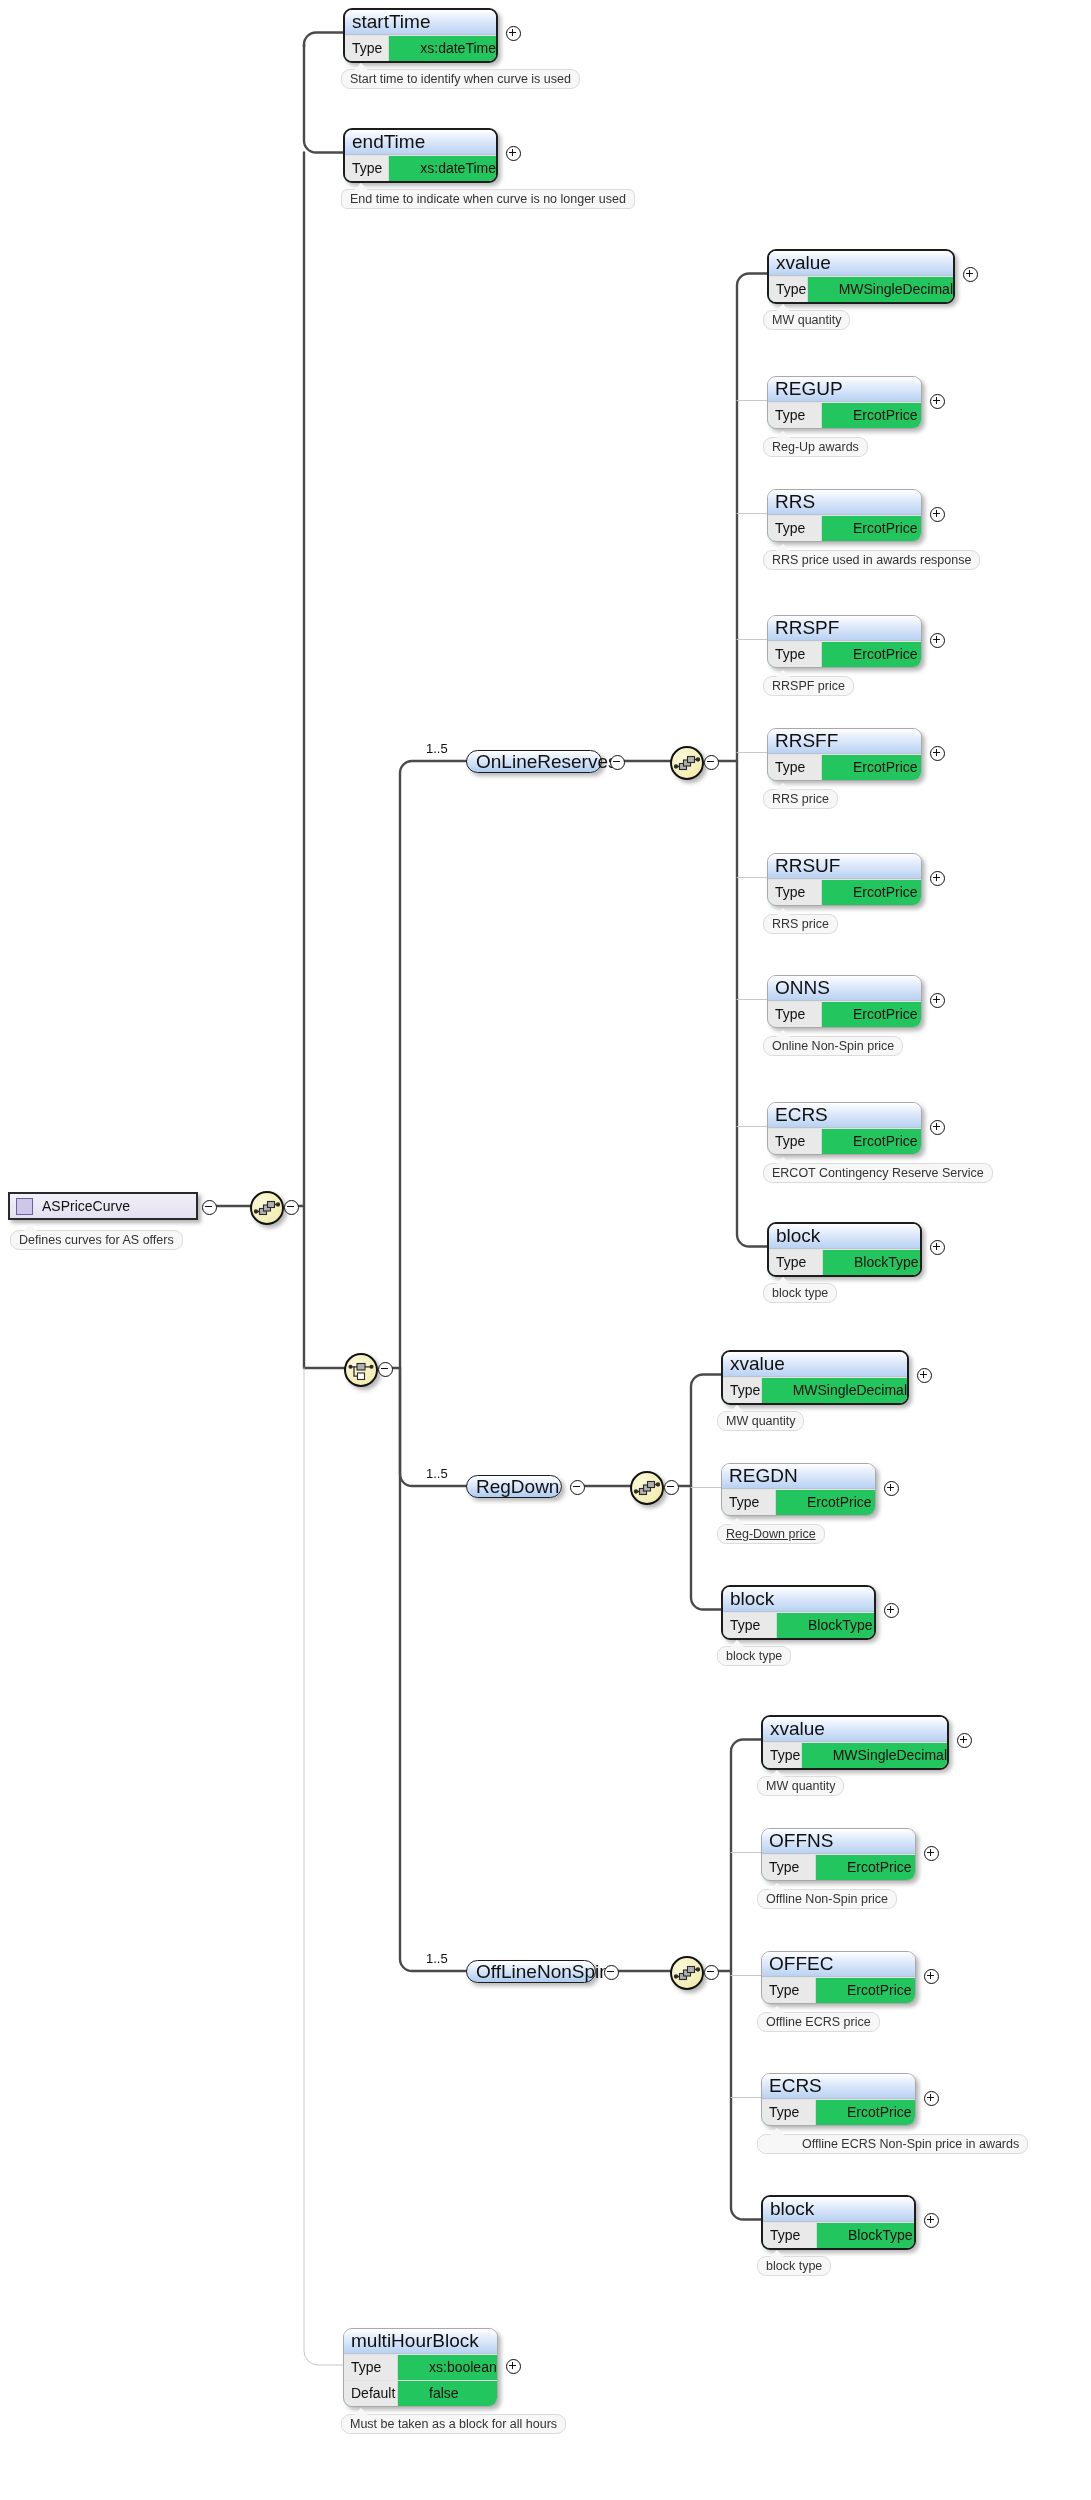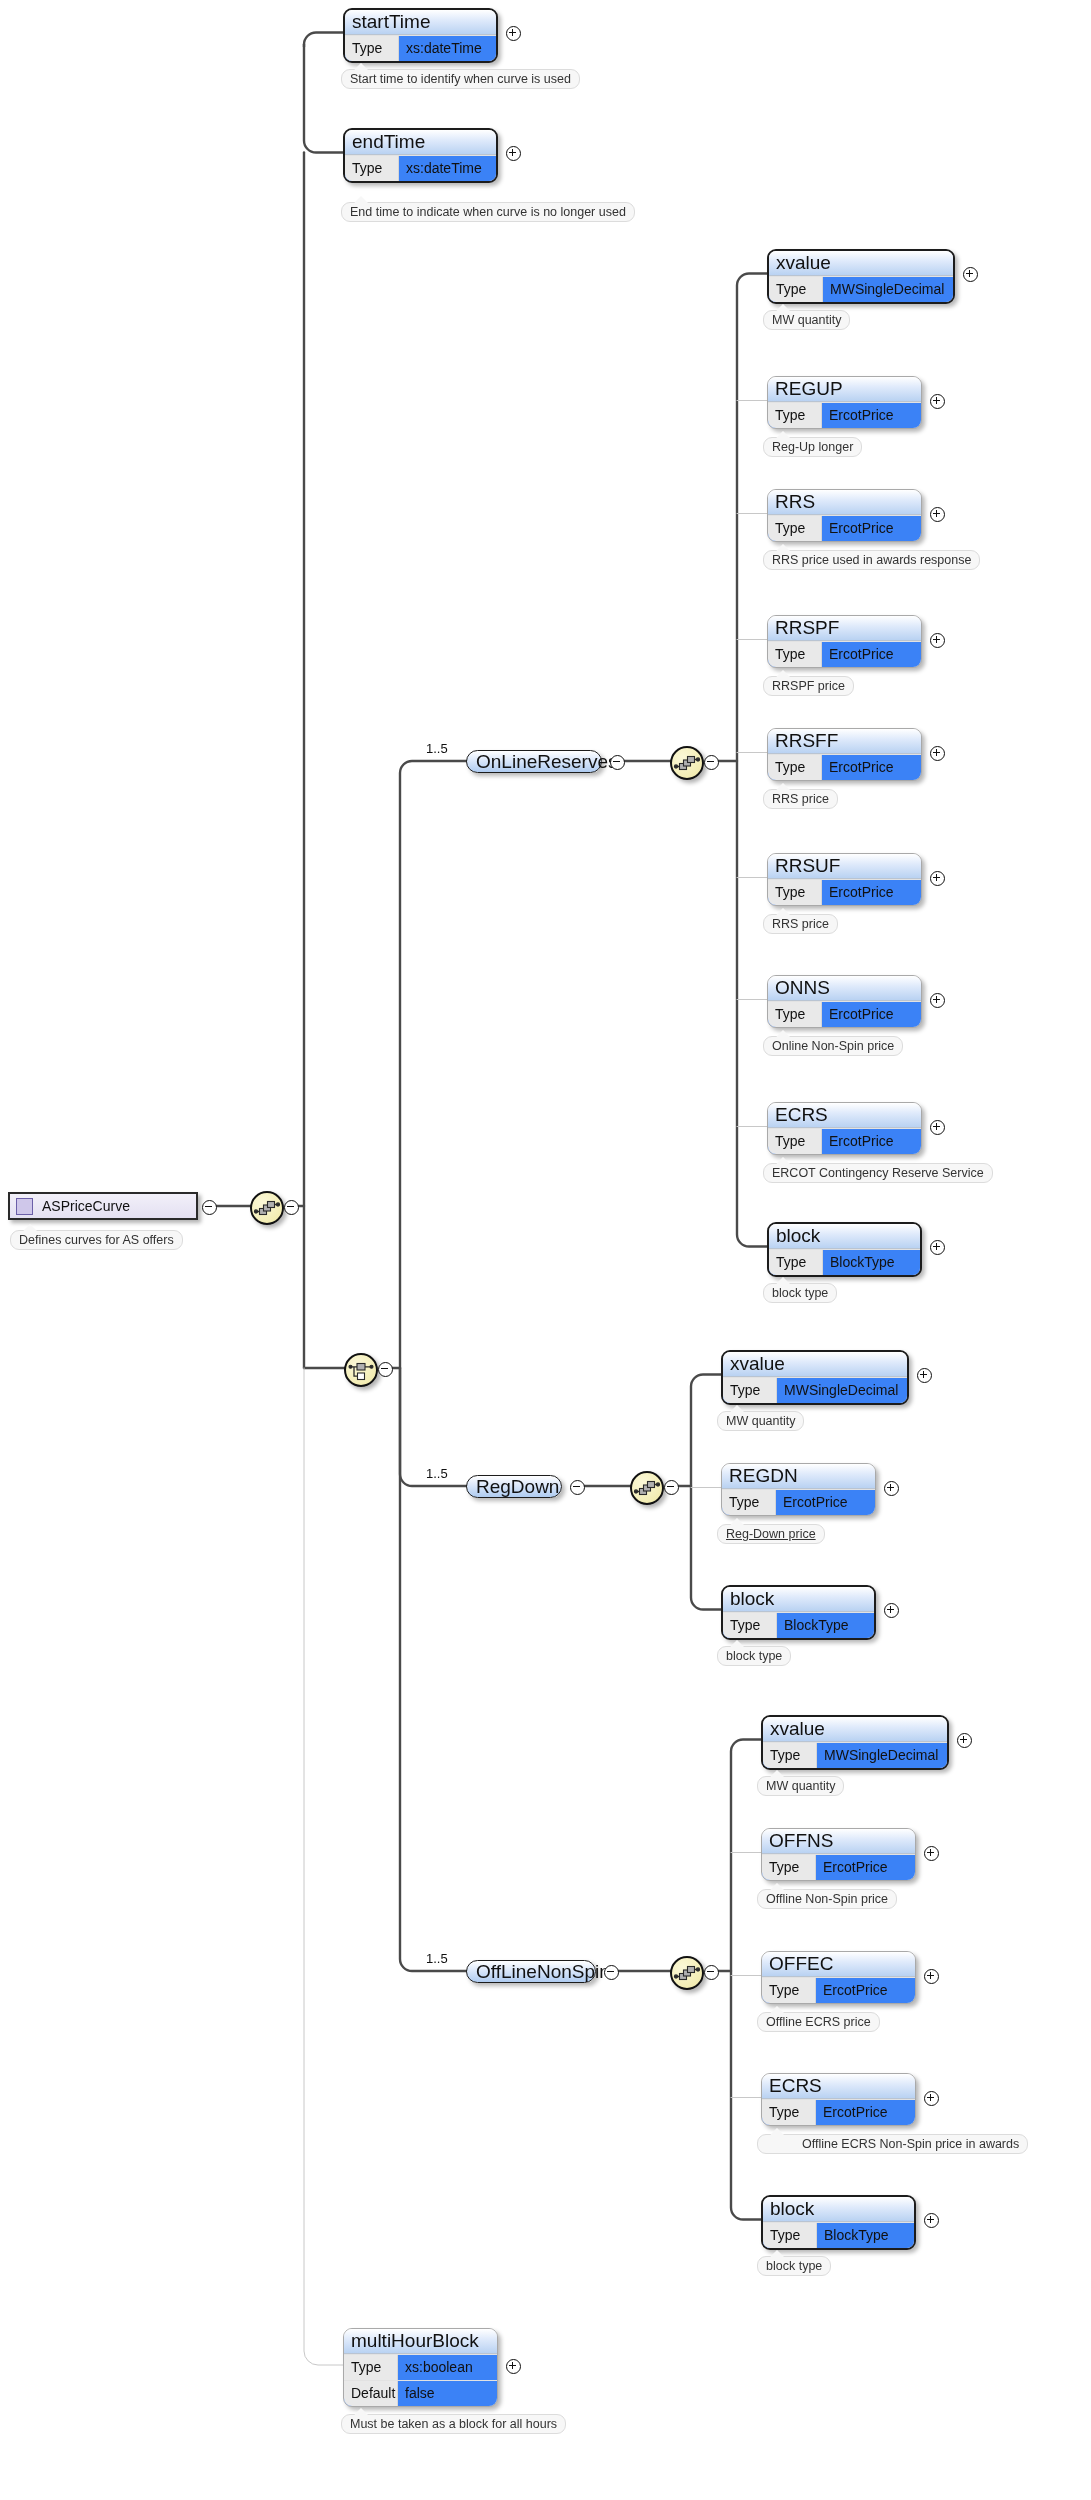--- a/index.html
+++ b/index.html
@@ -10,21 +10,21 @@
   
   .node{position:absolute;border-radius:9px;box-sizing:border-box;
         background:#f4f4f4;box-shadow:3px 3px 4px rgba(0,0,0,.28);
         overflow:hidden;}
   .node.req{border:2px solid #1c1c1c;}
   .node.opt{border:1px solid #a9a9a9;}
   .node .hdr{height:24px;line-height:24px;padding:0 7px;font-size:19px;color:#111;
         background:linear-gradient(to bottom,#ffffff 0%,#dfeafb 42%,#b9d2f2 100%);
         border-bottom:1px solid #b9c4d2;white-space:nowrap;}
   .node .row{display:flex;height:25px;line-height:25px;font-size:14px;color:#111;
-        border-top:1px solid #e2e2e2;background:#3b82f6;}
+        border-top:1px solid #e2e2e2;background:#22c55e;gap:24px;}
   .node .row:first-of-type{border-top:none;}
   .node .row .k{width:54px;padding-left:7px;background:#e9e9e9;
         border-right:1px solid #d6d6d6;box-sizing:border-box;white-space:nowrap;}
   .node .row .v{padding-left:7px;white-space:nowrap;}
 
   
   .rootnode{position:absolute;box-sizing:border-box;border:2px solid #2a2a2a;
         background:linear-gradient(to bottom,#f2f0f9 0%,#e4e0f2 100%);
         box-shadow:3px 3px 4px rgba(0,0,0,.3);
         display:flex;align-items:center;height:28px;padding:0 10px 0 6px;}
@@ -128,21 +128,21 @@
     </div>
     <div class="ann" style="left: 341px; top: 69px;"><span class="tick"></span><span>Start time to identify when curve is used</span></div>
     <div class="tog plus" style="left: 506px; top: 26px;"></div>
     <div class="node req" style="left: 343px; top: 128px; width: 155px;">
       <div class="hdr">endTime</div>
       <div class="row">
         <div class="k">Type</div>
         <div class="v">xs:dateTime</div>
       </div>
     </div>
-    <div class="ann" style="left: 341px; top: 202px;"><span class="tick"></span><span>End time to indicate when curve is no longer used</span></div>
+    <div class="ann" style="left: 341px; top: 189px; border-radius: 6px;"><span class="tick"></span><span>End time to indicate when curve is no longer used</span></div>
     <div class="tog plus" style="left: 506px; top: 146px;"></div>
     <div class="comp" style="left: 344px; top: 1353px;">
       <svg width="30" height="30" viewBox="0 0 30 30">
         <g stroke="#2a2a2a" stroke-width="1.1" fill="#b0b0b0">
           <rect x="11" y="8.5" width="8" height="6.5"></rect>
           <rect x="11.5" y="18" width="7" height="6.5" fill="#fff"></rect>
           <path d="M4.5 11.8 H11 M19 11.8 H25.5 M8 11.8 V21.2 H11.5" stroke-width="1.3" fill="none"></path>
           <circle cx="4.5" cy="11.8" r="1.5" fill="#2a2a2a"></circle>
           <circle cx="25.5" cy="11.8" r="1.5" fill="#2a2a2a"></circle>
         </g>
@@ -174,21 +174,21 @@
     </div>
     <div class="ann" style="left: 763px; top: 310px;"><span class="tick"></span><span>MW quantity</span></div>
     <div class="tog plus" style="left: 963px; top: 267px;"></div>
     <div class="node opt" style="left: 767px; top: 376px; width: 155px;">
       <div class="hdr">REGUP</div>
       <div class="row">
         <div class="k">Type</div>
         <div class="v">ErcotPrice</div>
       </div>
     </div>
-    <div class="ann" style="left: 763px; top: 437px;"><span class="tick"></span><span>Reg-Up longer</span></div>
+    <div class="ann" style="left: 763px; top: 437px;"><span class="tick"></span><span>Reg-Up awards</span></div>
     <div class="tog plus" style="left: 930px; top: 394px;"></div>
     <div class="node opt" style="left: 767px; top: 489px; width: 155px;">
       <div class="hdr">RRS</div>
       <div class="row">
         <div class="k">Type</div>
         <div class="v">ErcotPrice</div>
       </div>
     </div>
     <div class="ann" style="left: 763px; top: 550px;"><span class="tick"></span><span>RRS price used in awards response</span></div>
     <div class="tog plus" style="left: 930px; top: 507px;"></div>

